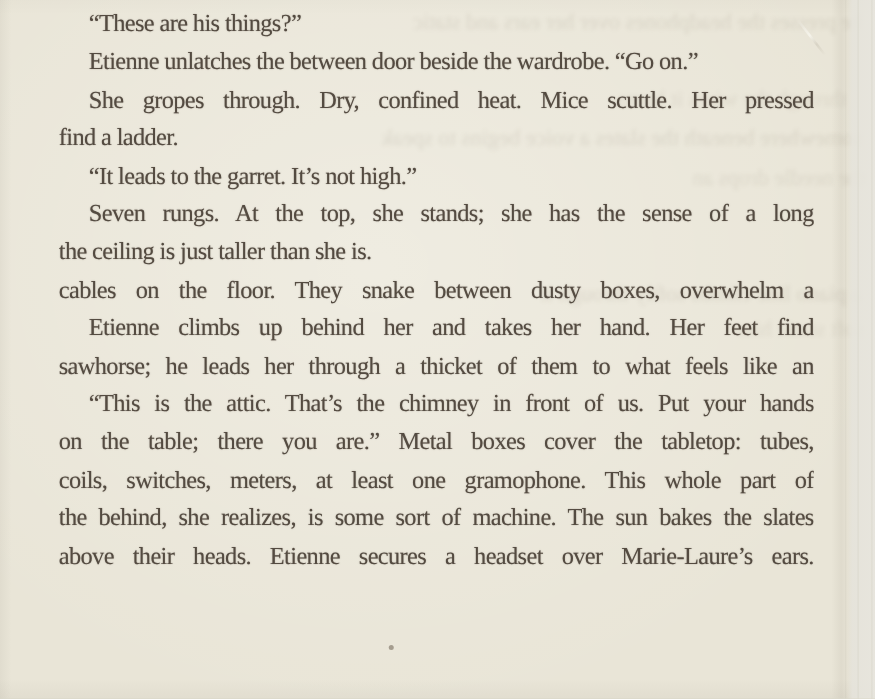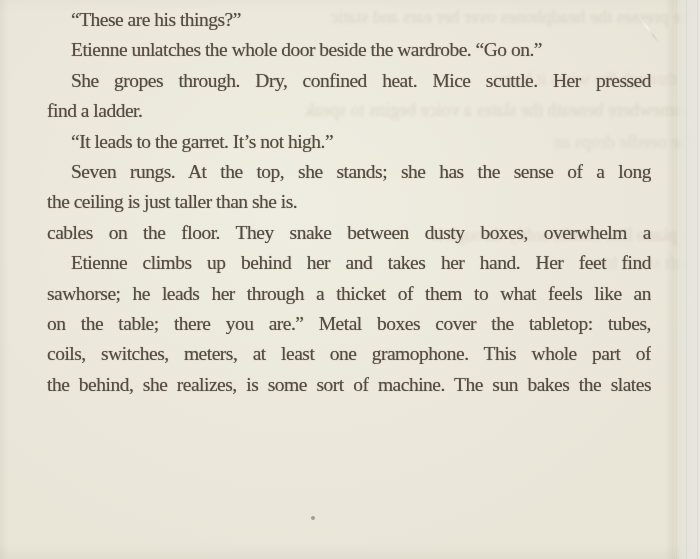--- a/index.html
+++ b/index.html
@@ -91,32 +91,34 @@
     <div class="ghost" style="top:6px; left:330px; width:360px;">he presses the headphones over her ears and static washes</div>
     <div class="ghost" style="top:68px; left:480px; width:210px; opacity:0.11;">through the wires it hums</div>
     <div class="ghost" style="top:99px; left:300px; width:390px;">somewhere beneath the slates a voice begins to speak low</div>
     <div class="ghost" style="top:131px; left:555px; width:138px; opacity:0.12;">the needle drops and turns</div>
     <div class="ghost" style="top:224px; left:430px; width:262px;">a piano line climbs softly through it</div>
     <div class="ghost" style="top:252px; left:588px; width:105px; opacity:0.10;">soft static hiss</div>
   </div>
 
   <div class="text-block">
     <div class="line indent flush">“These are his things?”</div>
-    <div class="line indent flush">Etienne unlatches the whole door beside the wardrobe. “Go on.”</div>
+    <div class="line indent flush">Etienne unlatches the between door beside the wardrobe. “Go on.”</div>
     <div class="line indent">She gropes through. Dry, confined heat. Mice scuttle. Her pressed</div>
     <div class="line flush">find a ladder.</div>
     <div class="line indent flush">“It leads to the garret. It’s not high.”</div>
     <div class="line indent">Seven rungs. At the top, she stands; she has the sense of a long</div>
     <div class="line flush">the ceiling is just taller than she is.</div>
     <div class="line">cables on the floor. They snake between dusty boxes, overwhelm a</div>
     <div class="line indent">Etienne climbs up behind her and takes her hand. Her feet find</div>
     <div class="line">sawhorse; he leads her through a thicket of them to what feels like an</div>
+    <div class="line indent">“This is the attic. That’s the chimney in front of us. Put your hands</div>
     <div class="line">on the table; there you are.” Metal boxes cover the tabletop: tubes,</div>
     <div class="line">coils, switches, meters, at least one gramophone. This whole part of</div>
     <div class="line">the behind, she realizes, is some sort of machine. The sun bakes the slates</div>
+    <div class="line">above their heads. Etienne secures a headset over Marie-Laure’s ears.</div>
   </div>
 
   <div class="speck"></div>
   <div class="crease"></div>
 
   <div class="page-edge">
     <div class="edge-line l1"></div>
     <div class="edge-line l2"></div>
     <div class="edge-line l3"></div>
   </div>

